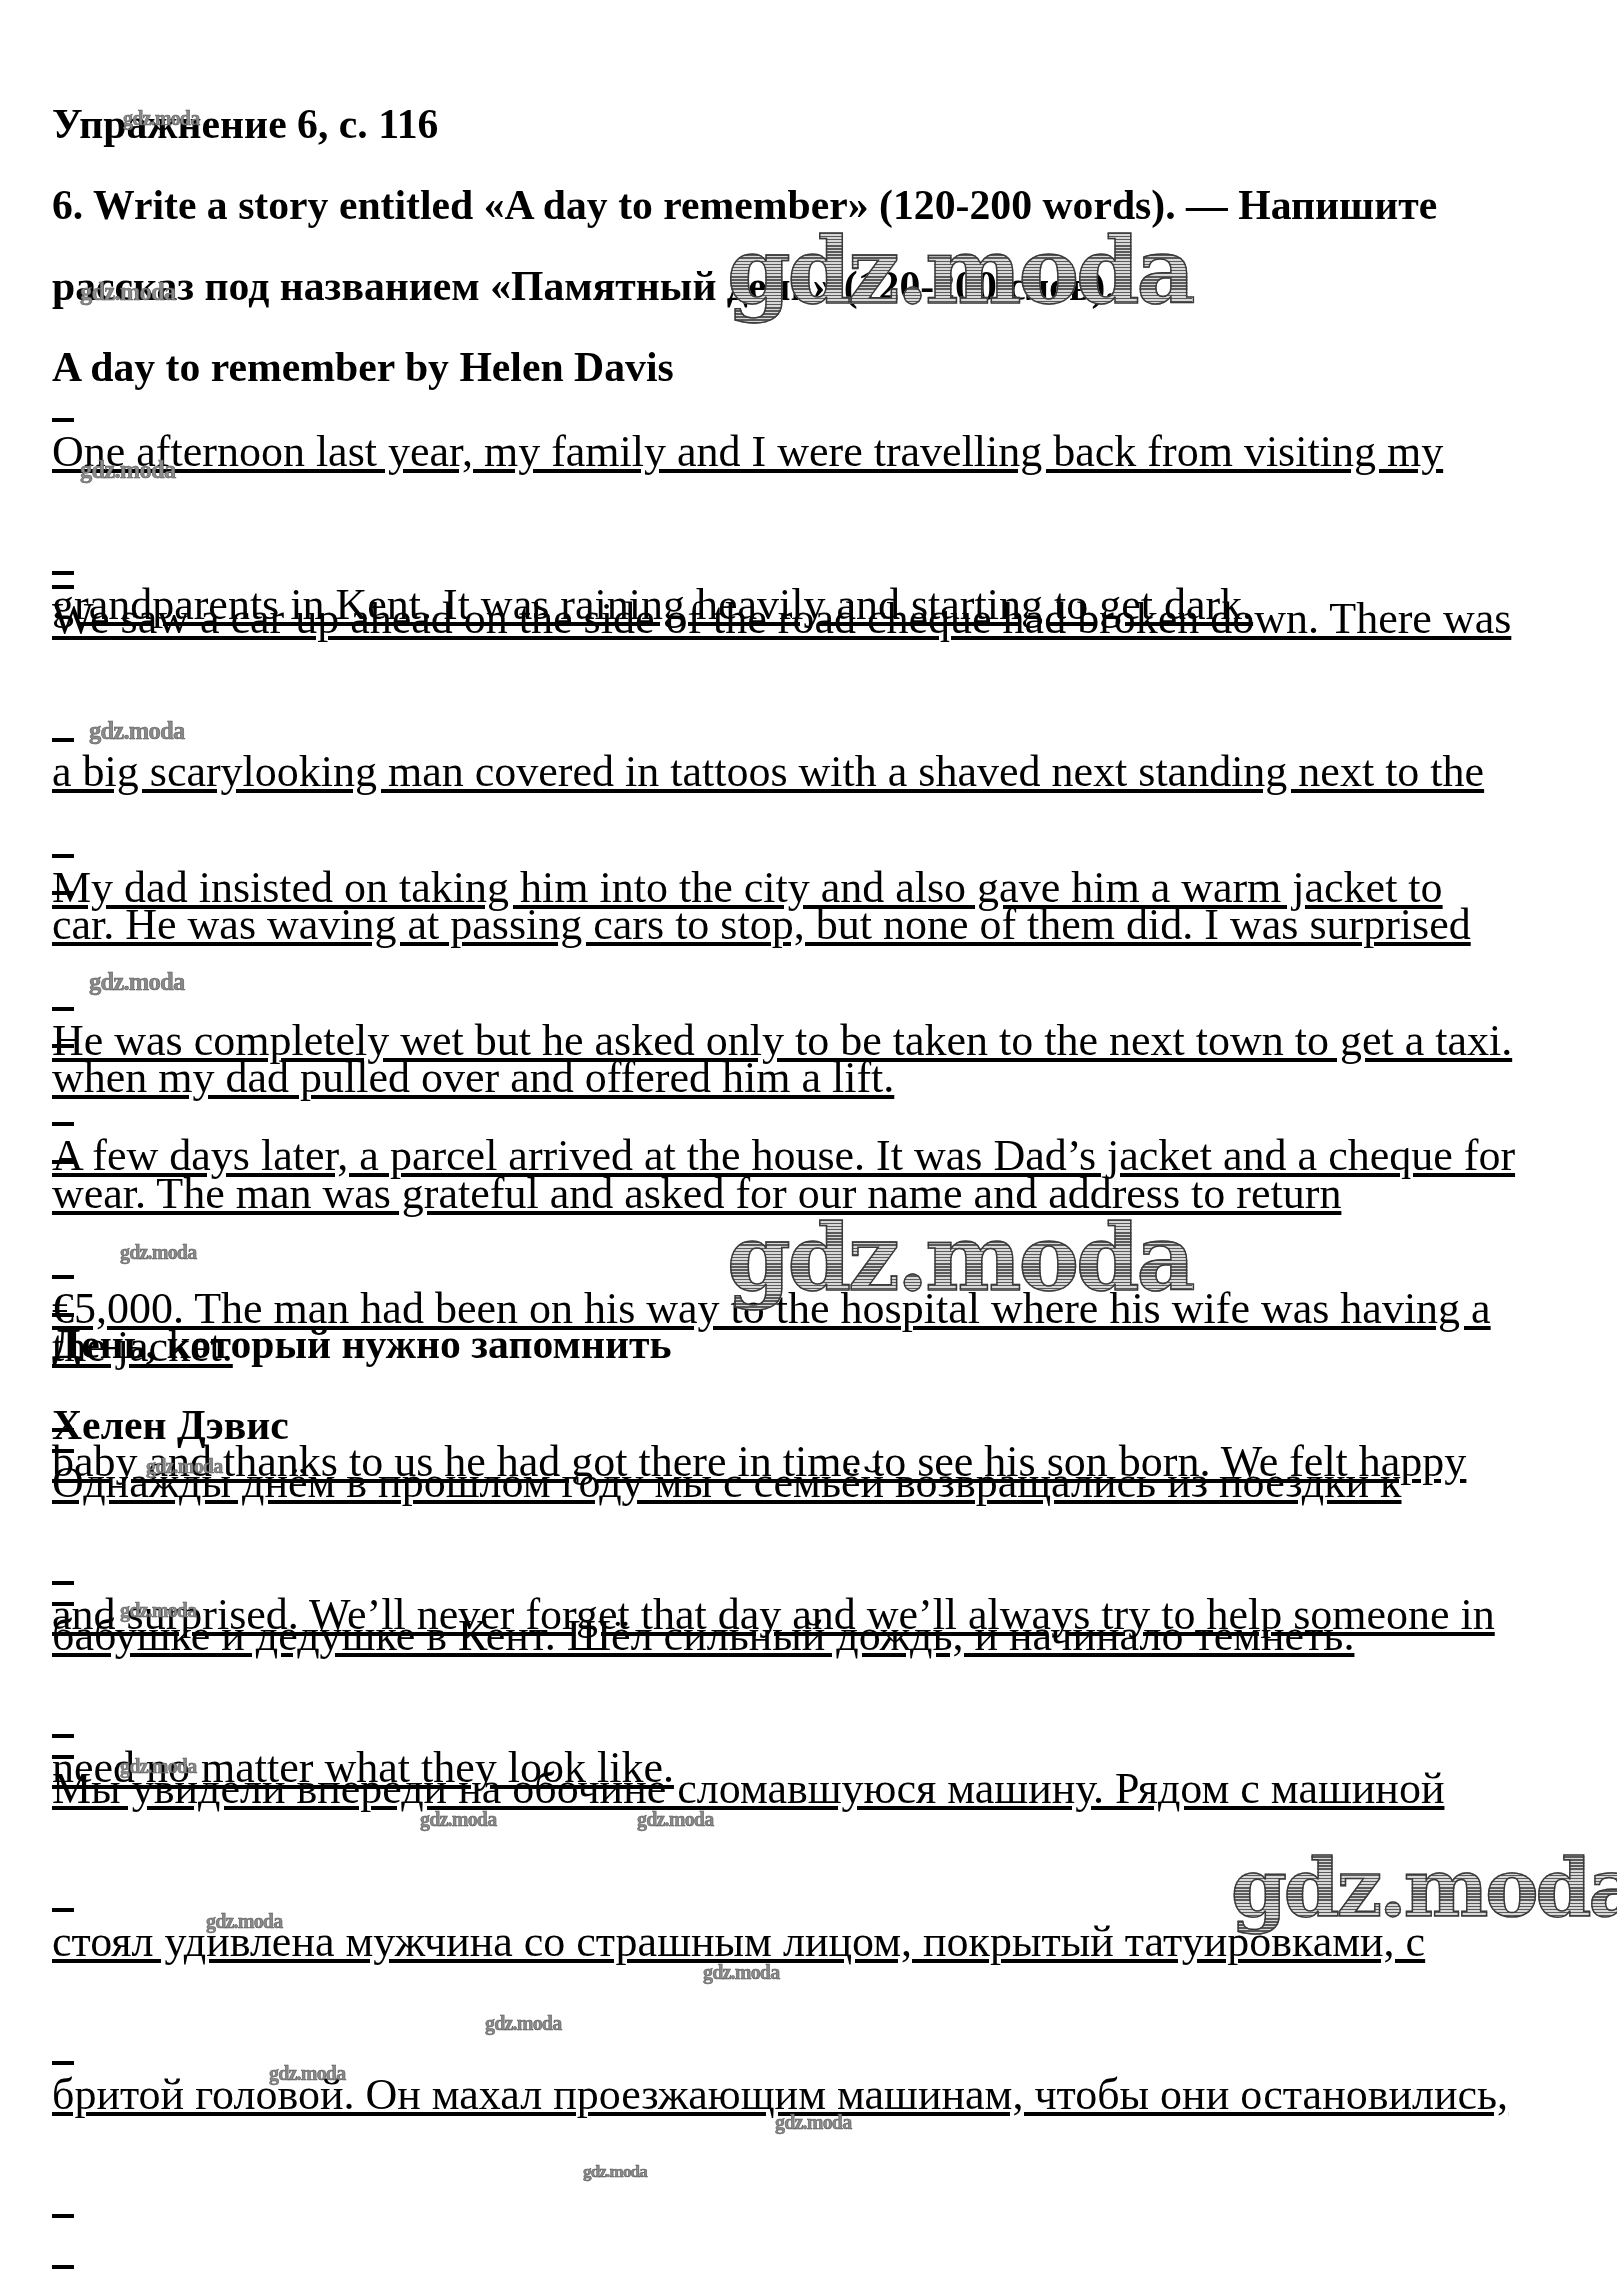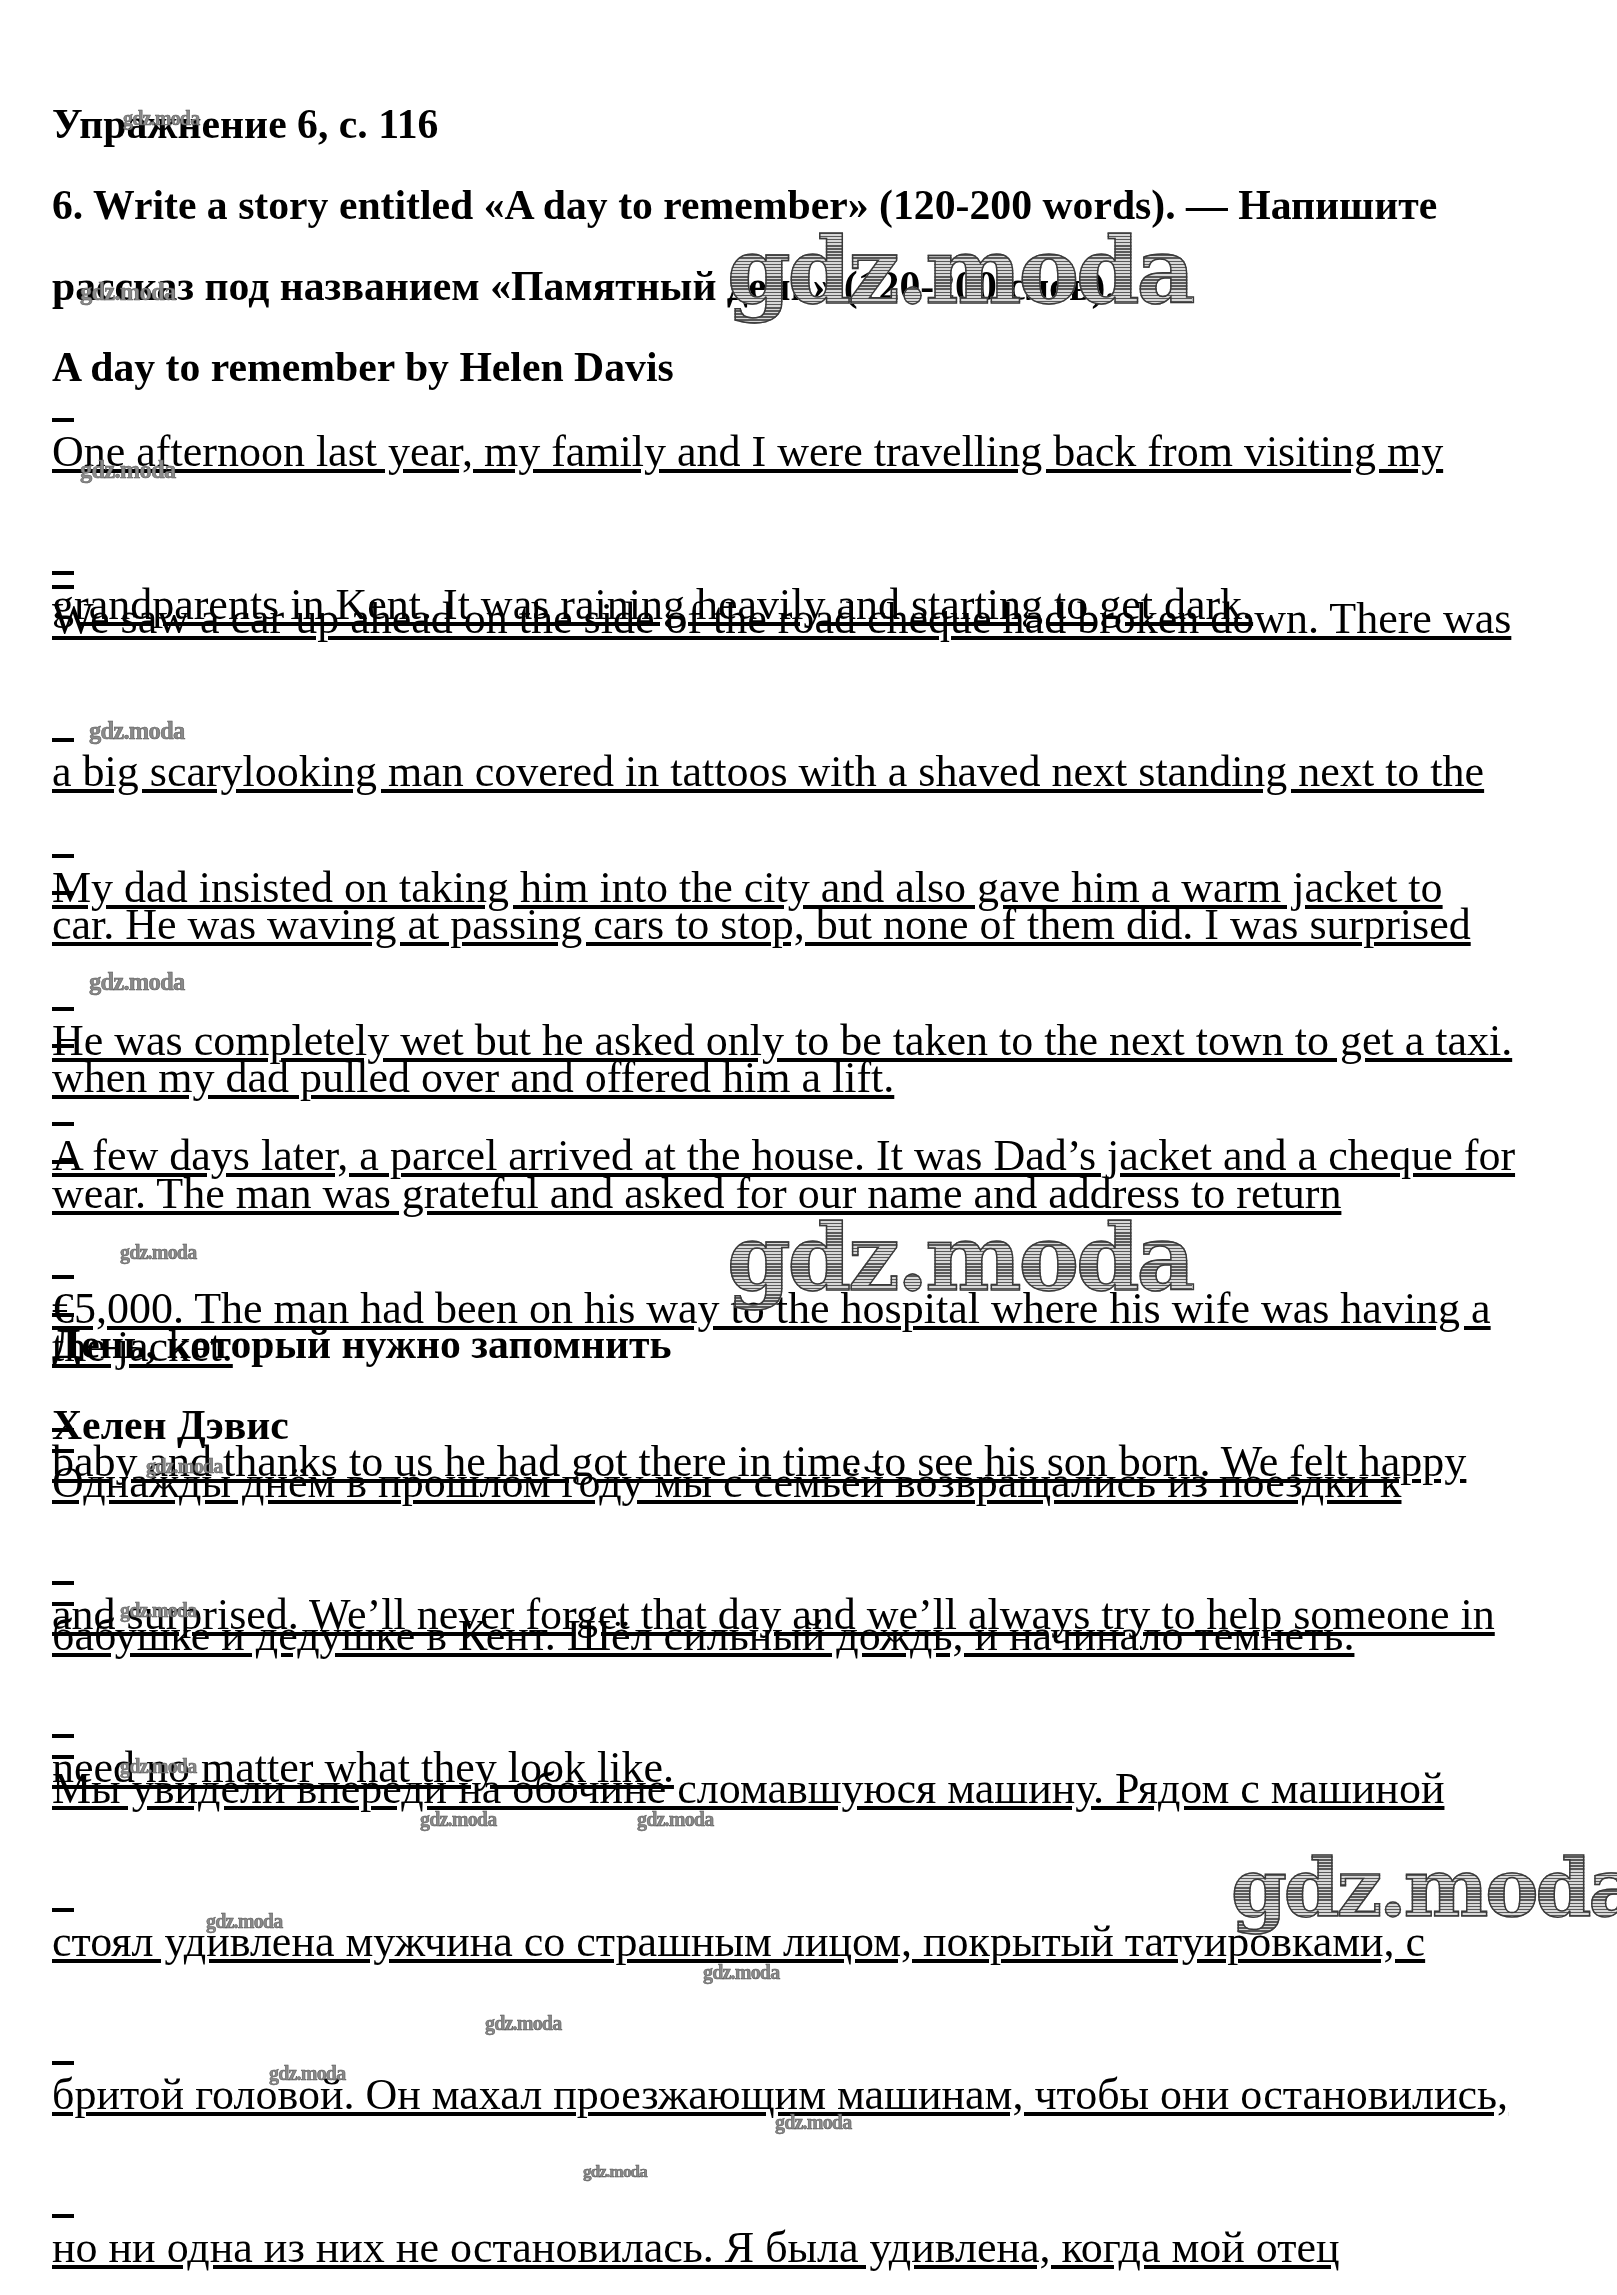--- a/index.html
+++ b/index.html
@@ -59,21 +59,20 @@
   <span class="line bold">День, который нужно запомнить</span>
   <span class="line bold">Хелен Дэвис</span>
 </div>
 
 <div class="block body-text" style="top:1355px;">
   <span class="line">Однажды днём в прошлом году мы с семьёй возвращались из поездки к</span>
   <span class="line">бабушке и дедушке в Кент. Шёл сильный дождь, и начинало темнеть.</span>
   <span class="line">Мы увидели впереди на обочине сломавшуюся машину. Рядом с машиной</span>
   <span class="line">стоял удивлена мужчина со страшным лицом, покрытый татуировками, с</span>
   <span class="line">бритой головой. Он махал проезжающим машинам, чтобы они остановились,</span>
-  <span class="line">но ни одна из них не остановилась. Я была удивлена, когда мой отец</span>
   
   
   
   
   
   
   
   
   
   

